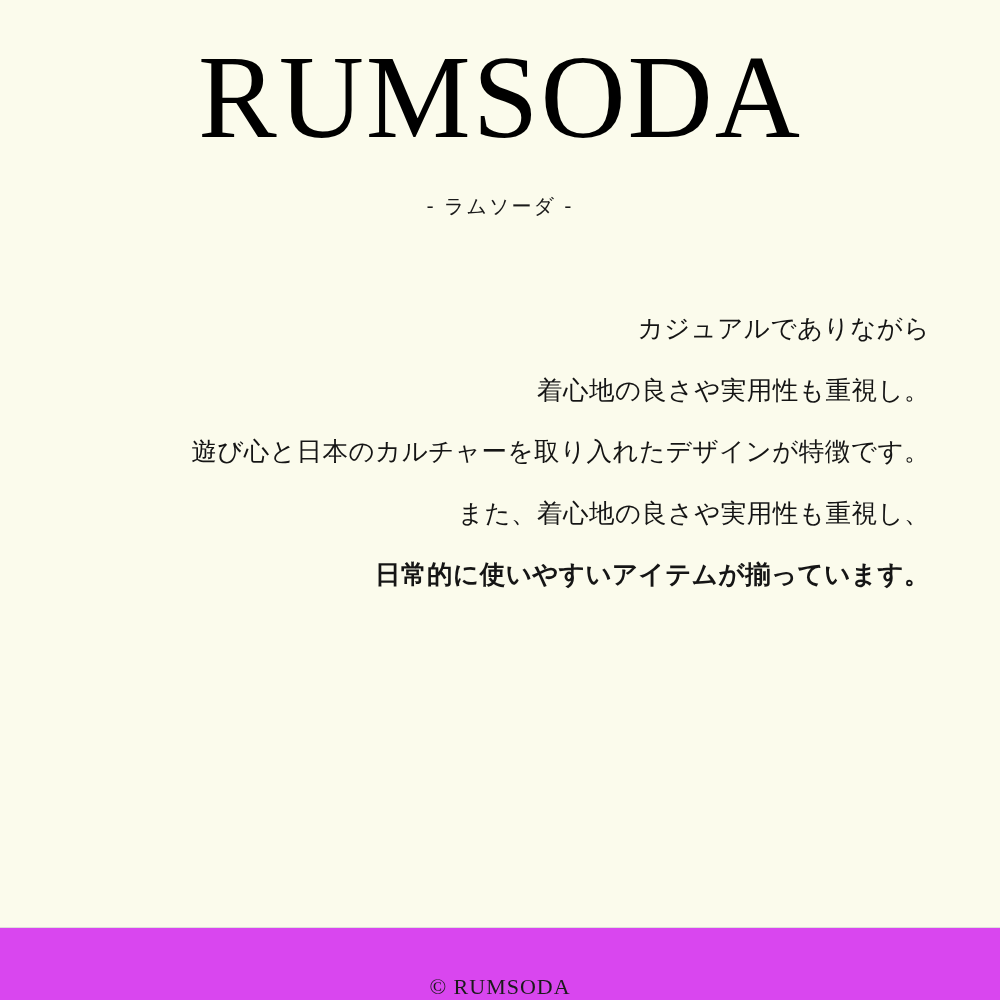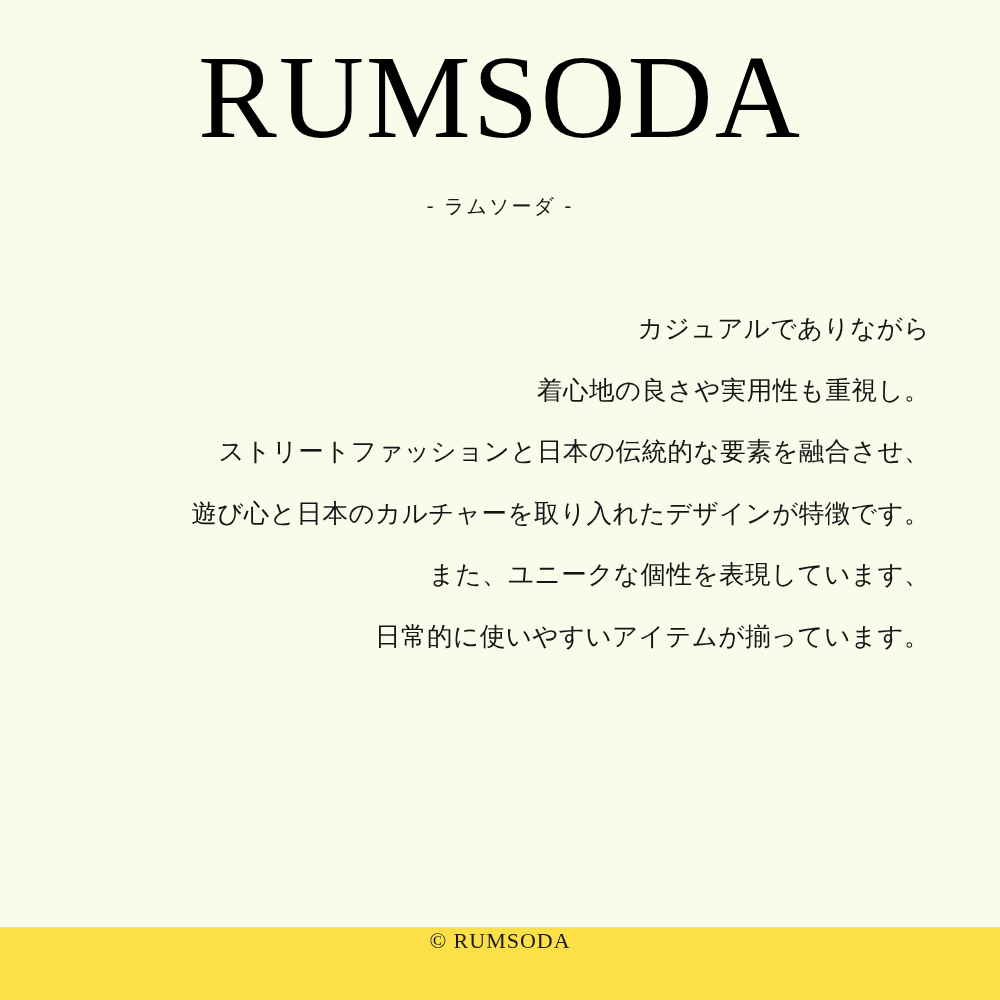--- a/index.html
+++ b/index.html
@@ -57,28 +57,29 @@
     line-height: 1;
     color: #151515;
     letter-spacing: 0.5px;
   }
   .body-copy p {
     margin: 0 0 36px 0;
     white-space: nowrap;
   }
   .body-copy p:last-child {
     margin-bottom: 0;
+    font-weight: bold;
   }
   .footer {
     flex: 0 0 auto;
     height: 72px;
-    background: #fde047;
+    background: #d946ef;
     border-top: 1px solid #dededa;
     display: flex;
-    align-items: flex-start;
+    align-items: flex-end;
     justify-content: center;
   }
   .footer-text {
     font-family: "Liberation Serif", serif;
     font-size: 22px;
     letter-spacing: 1px;
     color: #1a1a1a;
   }
 </style>
 </head>
@@ -88,23 +89,22 @@
 
   <div class="content">
 
     <h1 class="brand-title">RUMSODA</h1>
 
     <div class="brand-sub">- ラムソーダ -</div>
 
     <div class="body-copy">
       <p>カジュアルでありながら</p>
       <p>着心地の良さや実用性も重視し。</p>
-      <p>ストリートファッションと日本の伝統的な要素を融合させ、</p>
       <p>遊び心と日本のカルチャーを取り入れたデザインが特徴です。</p>
-      <p>また、ユニークな個性を表現しています、</p>
+      <p>また、着心地の良さや実用性も重視し、</p>
       <p>日常的に使いやすいアイテムが揃っています。</p>
     </div>
 
   </div>
 
   <div class="footer">
     <span class="footer-text">© RUMSODA</span>
   </div>
 
 </div>

